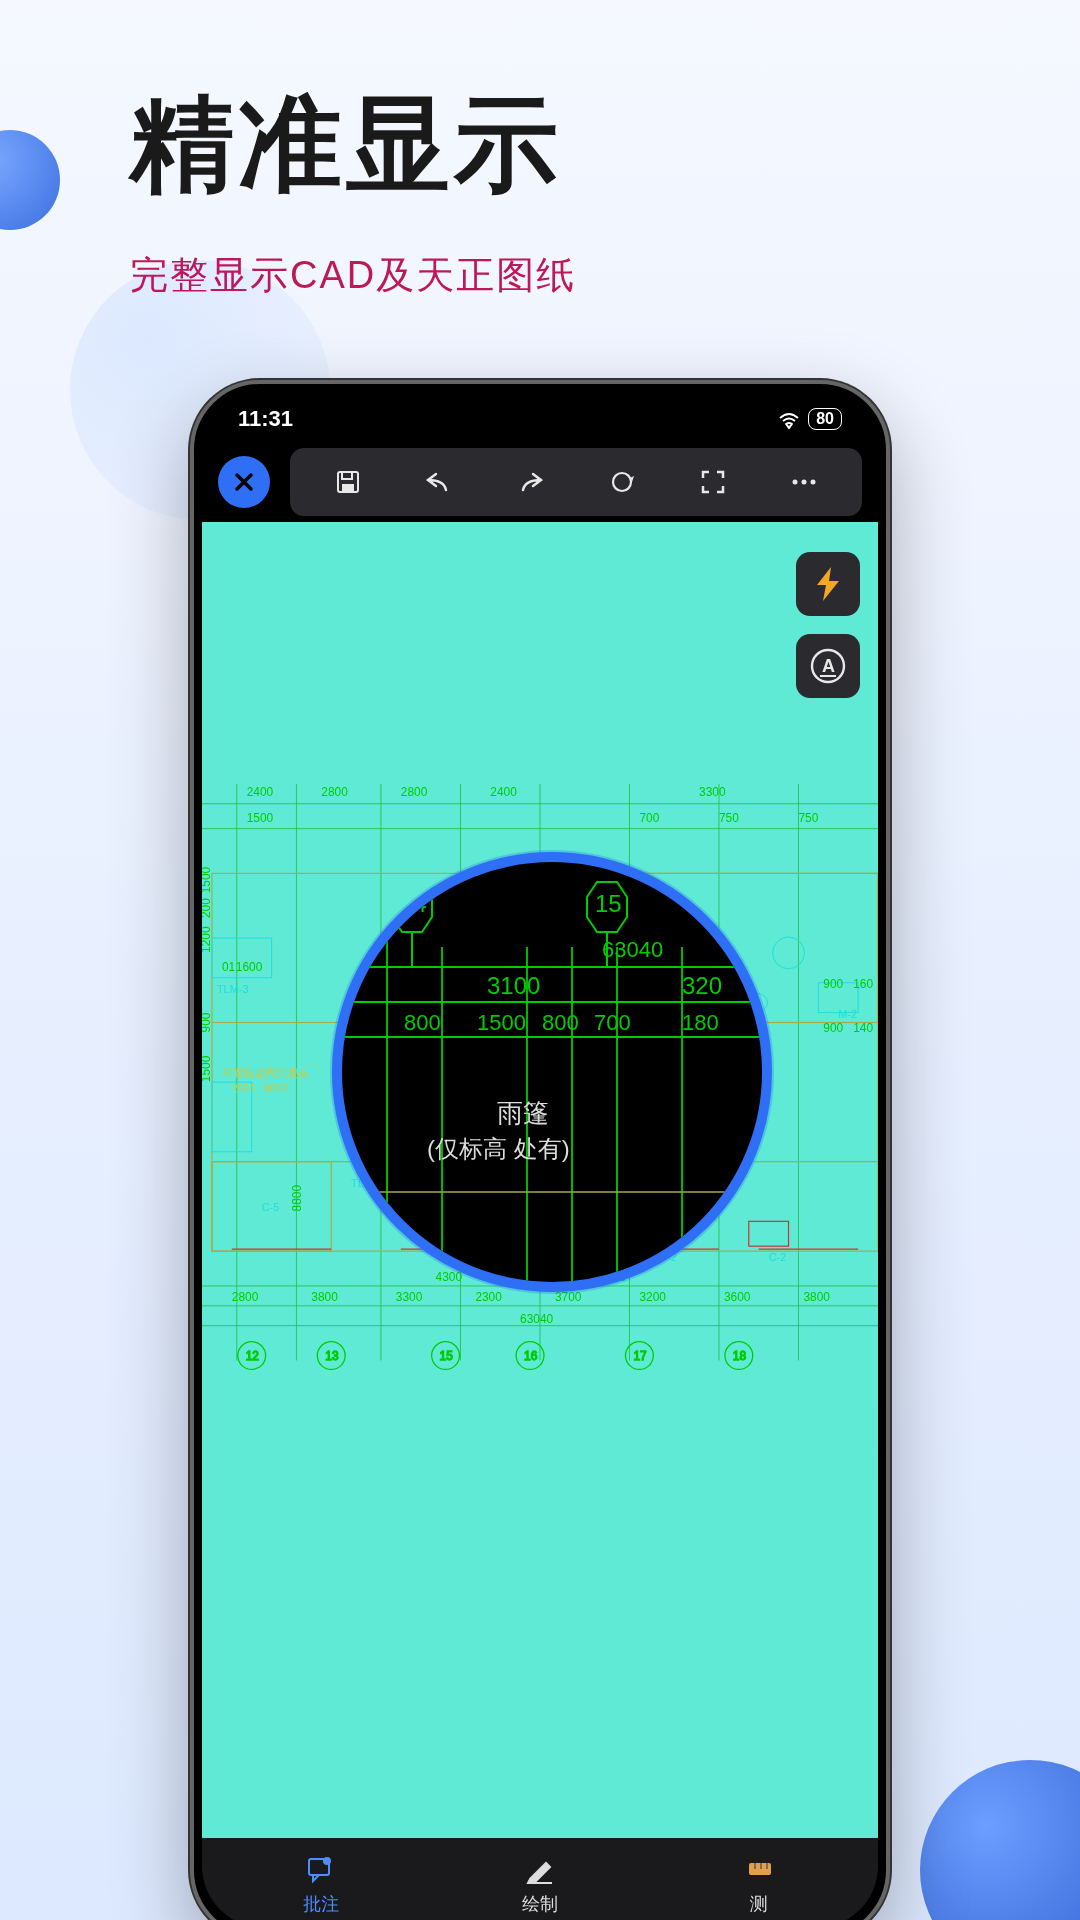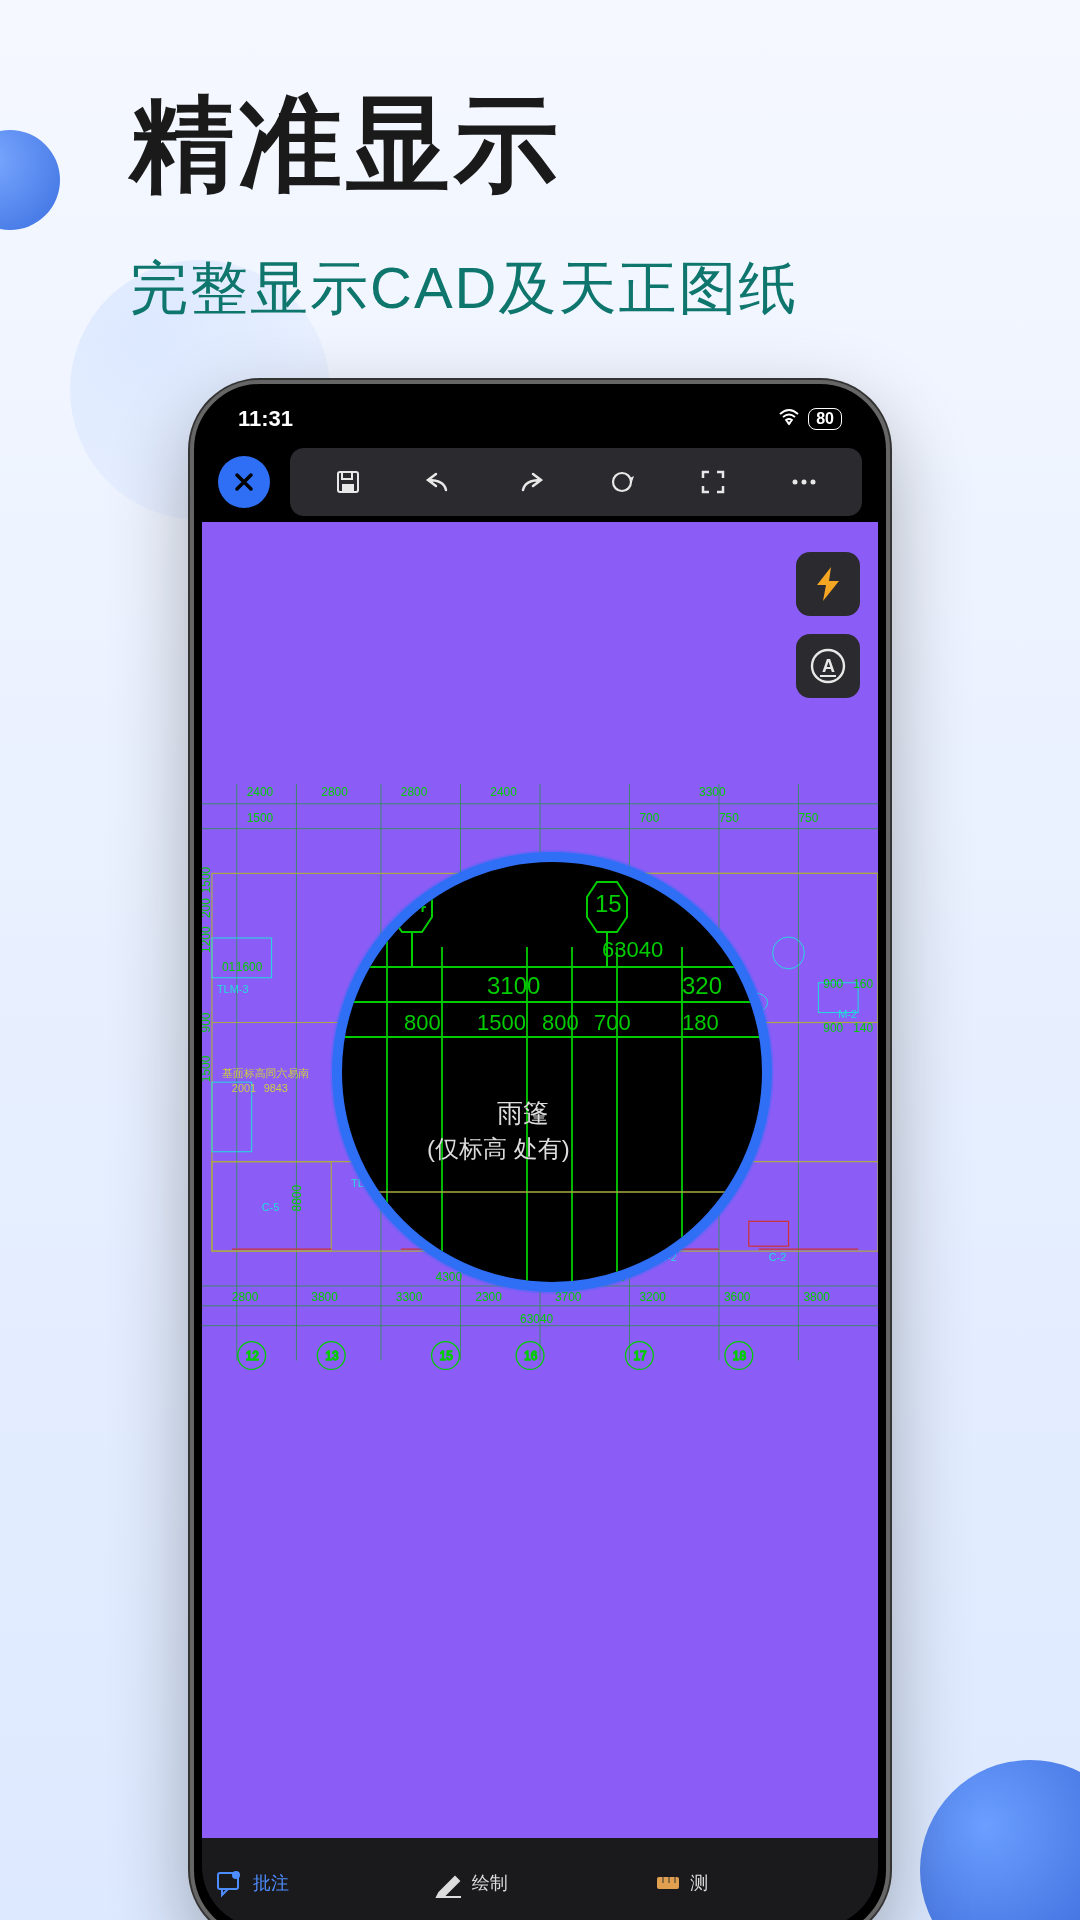--- a/index.html
+++ b/index.html
@@ -44,22 +44,22 @@
       left: 130px;
       font-size: 104px;
       font-weight: 700;
       color: #1a1a1a;
       letter-spacing: 4px;
     }
     .hero-subtitle {
       position: absolute;
       top: 250px;
       left: 130px;
-      font-size: 58px;
-      color: #0f766e;
+      font-size: 38px;
+      color: #be185d;
       letter-spacing: 2px;
     }
     .phone-frame {
       position: absolute;
       top: 380px;
       left: 190px;
       width: 700px;
       height: 1560px;
       border-radius: 70px;
       background: #000;
@@ -76,21 +76,21 @@
     }
     .status-bar {
       display: flex;
       justify-content: space-between;
       align-items: center;
       padding: 14px 36px 6px;
       color: #fff;
       font-size: 22px;
       font-weight: 700;
     }
-    .status-right { display: flex; align-items: flex-start; gap: 8px; }
+    .status-right { display: flex; align-items: flex-end; gap: 8px; }
     .battery-pill {
       border: 1.5px solid #fff;
       border-radius: 8px;
       padding: 1px 7px;
       font-size: 16px;
     }
     .app-toolbar {
       display: flex;
       align-items: center;
       padding: 10px 16px;
@@ -136,21 +136,21 @@
       background: #2b2b2f;
       border-radius: 14px;
       display: flex;
       align-items: center;
       justify-content: center;
       font-size: 30px;
     }
     .canvas {
       position: absolute;
       top: 130px; left: 0; right: 0; bottom: 90px;
-      background: #8b5cf6;
+      background: #5eead4;
       overflow: hidden;
     }
     .cad-svg { position: absolute; top: 220px; left: 0; width: 100%; height: 730px; }
     .magnifier {
       position: absolute;
       top: 330px;
       left: 130px;
       width: 440px;
       height: 440px;
       border-radius: 50%;
@@ -166,21 +166,21 @@
       bottom: 0; left: 0; right: 0;
       height: 90px;
       background: #1a1a1c;
       display: flex;
       justify-content: space-around;
       align-items: center;
       padding: 0 10px;
     }
     .nav-item {
       display: flex;
-      flex-direction: row;
+      flex-direction: column;
       align-items: center;
       gap: 5px;
       color: #ddd;
       font-size: 18px;
       flex: 1;
     }
     .nav-item.active { color: #4d8dff; }
     .nav-icon { width: 36px; height: 36px; display:flex; align-items:center; justify-content:center; }
     .dim-text { fill: #0c0; font-size: 12px; }
     .label-cyan { fill: #2dd; font-size: 11px; }

